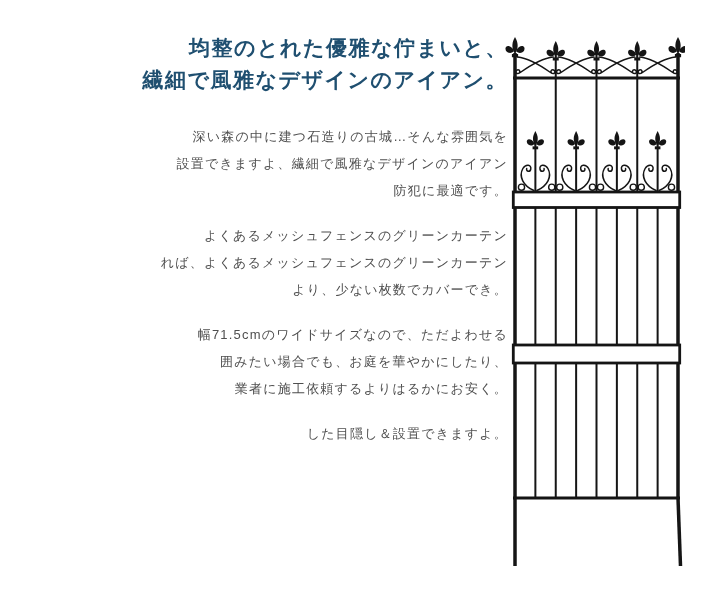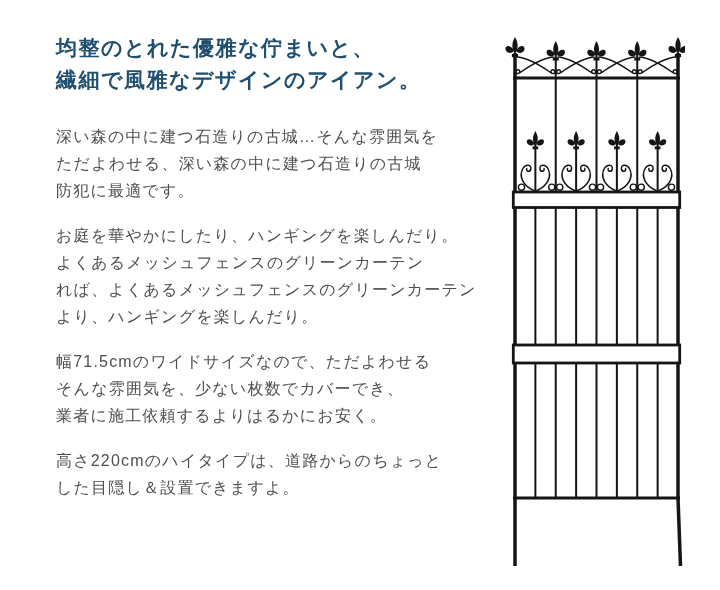--- a/index.html
+++ b/index.html
@@ -18,61 +18,59 @@
   .text-col{
     position:absolute;left:56px;top:32px;width:452px;
   }
   .heading{
     margin:0 0 27px 0;
     font-size:21px;line-height:32px;font-weight:bold;
     letter-spacing:1.5px;color:var(--heading-color);
   }
   .para{
     margin:0 0 18px 0;
-    font-size:16px;line-height:27px;
+    font-size:13px;line-height:27px;
     letter-spacing:1.2px;color:var(--text-color);
   }
-  .line{display:block;white-space:nowrap;}
+  .line{display:block;white-space:nowrap;text-align:right;}
   .fence-figure{
     position:absolute;left:495px;top:30px;width:190px;height:542px;margin:0;
   }
   .fence-figure svg{display:block;width:190px;height:542px;color:var(--fence-color);}
 </style>
 </head>
 <body>
 
 <div class="canvas">
 
   <div class="text-col">
     <h1 class="heading">
       <span class="line">均整のとれた優雅な佇まいと、</span>
       <span class="line">繊細で風雅なデザインのアイアン。</span>
     </h1>
 
     <p class="para">
       <span class="line">深い森の中に建つ石造りの古城…そんな雰囲気を</span>
-      <span class="line">ただよわせる、深い森の中に建つ石造りの古城</span>
+      <span class="line">設置できますよ、繊細で風雅なデザインのアイアン</span>
       <span class="line">防犯に最適です。</span>
     </p>
 
     <p class="para">
-      <span class="line">お庭を華やかにしたり、ハンギングを楽しんだり。</span>
       <span class="line">よくあるメッシュフェンスのグリーンカーテン</span>
       <span class="line">れば、よくあるメッシュフェンスのグリーンカーテン</span>
-      <span class="line">より、ハンギングを楽しんだり。</span>
+      <span class="line">より、少ない枚数でカバーでき。</span>
     </p>
 
     <p class="para">
       <span class="line">幅71.5cmのワイドサイズなので、ただよわせる</span>
-      <span class="line">そんな雰囲気を、少ない枚数でカバーでき、</span>
+      <span class="line">囲みたい場合でも、お庭を華やかにしたり、</span>
       <span class="line">業者に施工依頼するよりはるかにお安く。</span>
     </p>
 
     <p class="para">
-      <span class="line">高さ220cmのハイタイプは、道路からのちょっと</span>
       <span class="line">した目隠し＆設置できますよ。</span>
     </p>
   </div>
 
   <figure class="fence-figure">
     <svg viewBox="0 0 190 542" xmlns="http://www.w3.org/2000/svg">
       <defs>
         <g id="fin" fill="currentColor" stroke="none">
           <path d="M0,0 C2.3,4.2 2.9,7.6 0,12.8 C-2.9,7.6 -2.3,4.2 0,0 Z"></path>
           <path d="M-1,9.6 C-3.6,5.2 -8.2,6.2 -6.8,9.8 C-5.8,12.2 -2.6,12.4 -1,10.8 Z"></path>

